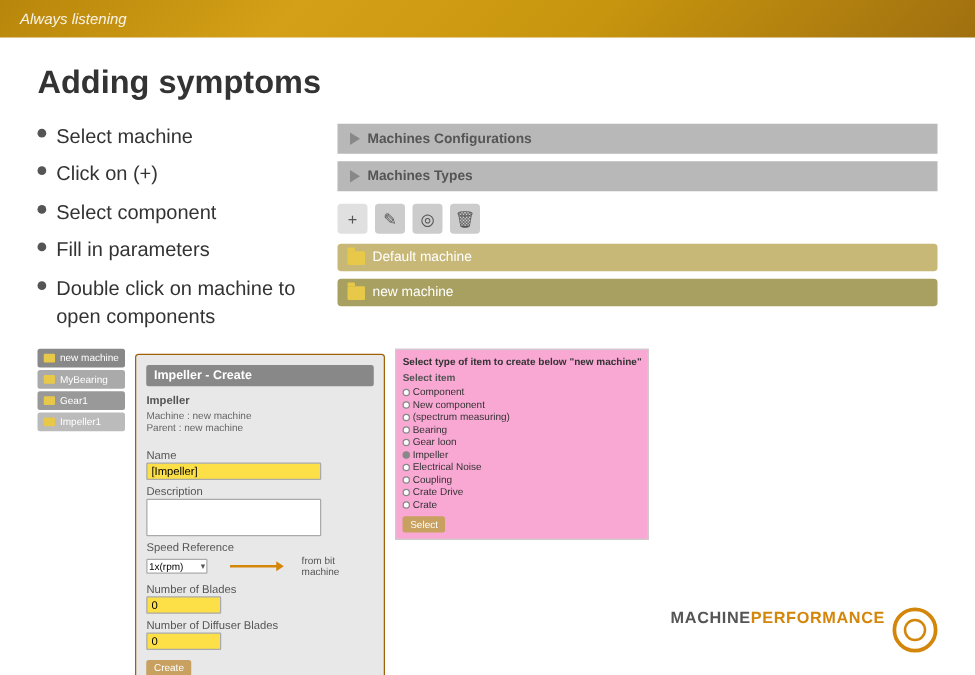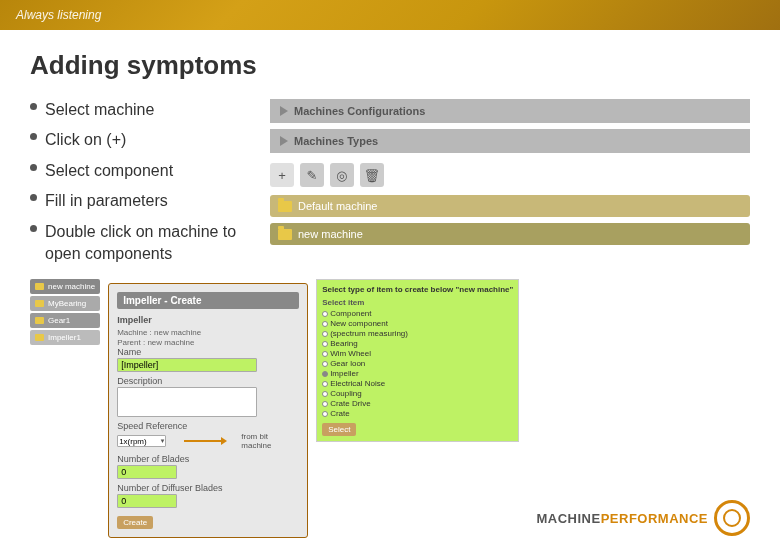--- a/index.html
+++ b/index.html
@@ -204,21 +204,21 @@
       margin-bottom: 1px;
     }
 
     .form-row {
       margin-bottom: 4px;
     }
 
     .form-input {
       width: 140px;
       height: 14px;
-      background: #bef264;
+      background: #fde047;
       border: 1px solid #aaa;
       border-radius: 1px;
       font-size: 9px;
       padding: 1px 3px;
     }
 
     .form-input-wide {
       width: 140px;
       height: 30px;
       background: #fff;
@@ -291,21 +291,21 @@
       border-radius: 1px;
     }
 
     .small-label {
       font-size: 8px;
       color: #fff;
     }
 
     
     #select-type-panel {
-      background: #bef264;
+      background: #f9a8d4;
       border: 1px solid #ccc;
       padding: 5px;
       font-size: 8px;
     }
 
     #select-type-title {
       font-size: 8px;
       font-weight: bold;
       color: #333;
       margin-bottom: 4px;
@@ -342,24 +342,24 @@
       padding: 2px 6px;
       border: none;
       border-radius: 2px;
       cursor: pointer;
       margin-top: 4px;
     }
 
     
     #bottom-bar {
       position: absolute;
-      bottom: 4px;
+      bottom: 18px;
       right: 30px;
       display: flex;
-      align-items: center;
+      align-items: flex-start;
       gap: 6px;
     }
 
     #logo-text {
       font-size: 13px;
       font-weight: bold;
       color: #555;
       letter-spacing: 0.5px;
     }
 
@@ -490,21 +490,21 @@
       <div class="small-machine-item im">
         <div class="small-folder"></div>
         <span class="small-label">Impeller1</span>
       </div>
     </div>
 
     <div id="impeller-dialog" style="flex:1; max-width: 200px;">
       <div id="impeller-title-bar">Impeller - Create</div>
       <div style="font-size:9px; font-weight:bold; color:#555; margin-bottom:3px;">Impeller</div>
       <div style="font-size:8px; color:#666; margin-bottom:1px;">Machine : new machine</div>
-      <div style="font-size:8px; color:#666; margin-bottom:0;">Parent : new machine</div>
+      <div style="font-size:8px; color:#666; margin-bottom:12px;">Parent : new machine</div>
 
       <div class="form-row">
         <div class="form-label">Name</div>
         <input class="form-input" type="text" value="[Impeller]" style="font-size: 9px;">
       </div>
 
       <div class="form-row">
         <div class="form-label">Description</div>
         <div class="form-input-wide"></div>
       </div>
@@ -548,24 +548,20 @@
       <div class="radio-row">
         <div class="radio-dot"></div>
         <span class="radio-label">(spectrum measuring)</span>
       </div>
       <div class="radio-row">
         <div class="radio-dot"></div>
         <span class="radio-label">Bearing</span>
       </div>
       <div class="radio-row">
         <div class="radio-dot"></div>
-        <span class="radio-label">Wim Wheel</span>
-      </div>
-      <div class="radio-row">
-        <div class="radio-dot"></div>
         <span class="radio-label">Gear loon</span>
       </div>
       <div class="radio-row">
         <div class="radio-dot selected"></div>
         <span class="radio-label">Impeller</span>
       </div>
       <div class="radio-row">
         <div class="radio-dot"></div>
         <span class="radio-label">Electrical Noise</span>
       </div>

